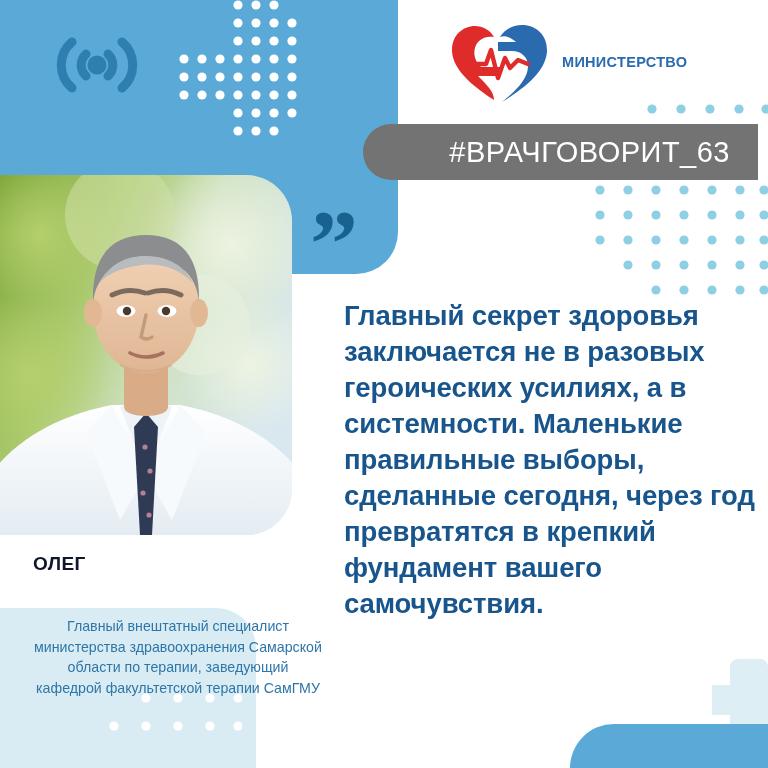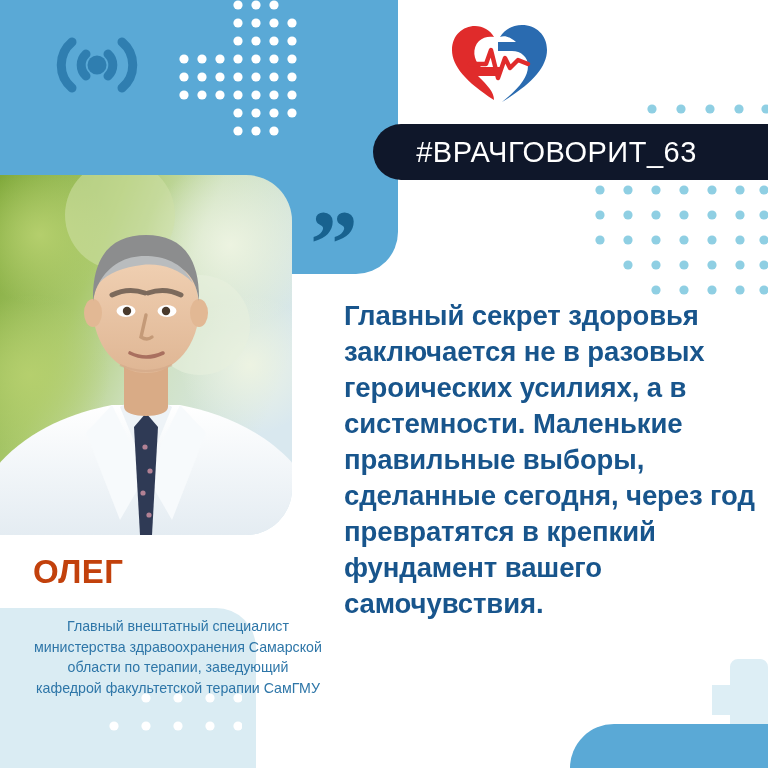--- a/index.html
+++ b/index.html
@@ -55,44 +55,44 @@
     font-size:14.5px; font-weight:700; line-height:1.32;
     color:#2a6bb0; letter-spacing:.3px; text-transform:uppercase;
     white-space:nowrap;
   }
 
   
   .dots-row{ position:absolute; left:646px; top:102px; width:122px; height:14px; }
 
   
   .hashtag-pill{
-    position:absolute; left:373px; top:124px; width:395px; height:56px;
-    background:#0f172a;
+    position:absolute; left:363px; top:124px; width:395px; height:56px;
+    background:#737373;
     border-top-left-radius:28px; border-bottom-left-radius:28px;
-    display:flex; align-items:center; justify-content:center;
+    display:flex; align-items:center; justify-content:flex-end;
   }
   .hashtag-pill .label{
     color:#ffffff; font-size:29px; font-weight:400; letter-spacing:.5px;
     padding-right:28px;
   }
 
   
   .dotgrid-right{ position:absolute; left:592px; top:182px; width:176px; height:122px; }
 
   
   .cred-panel{
     position:absolute; left:0; top:608px; width:256px; height:160px;
     background:#daecf3;
     border-top-right-radius:40px;
   }
   .cred-dots{ position:absolute; left:92px; top:690px; width:150px; height:56px; }
 
   .doctor-name{
     position:absolute; left:33px; top:553px; width:280px;
-    color:#c2410c; font-size:33px; font-weight:700; line-height:1.14;
+    color:#0f172a; font-size:19px; font-weight:700; line-height:1.14;
     letter-spacing:.4px; text-transform:uppercase;
   }
   .doctor-title{
     position:absolute; left:33px; top:616px; width:290px;
     color:#2e76a8; font-size:14.2px; font-weight:400; line-height:1.45;text-align:center;
   }
 
   
   .quote-text{
     position:absolute; left:312px; top:298px; width:446px;
@@ -255,20 +255,21 @@
 
 <div class="logo-block">
   <div class="logo-mark">
     <svg viewBox="0 0 102 82" width="102" height="82" aria-hidden="true">
       <path d="M46 78 C18 60 4 44 4 28 C4 13 15 4 27 4 C35 4 42 8 46 15 C41 14 35 15 31 19 C24 26 25 38 33 45 L52 45 L52 54 L30 54 C40 64 46 70 46 78 Z" fill="#e02b2b"></path>
       <path d="M52 15 C57 7 65 3 74 3 C88 3 99 13 99 28 C99 46 82 63 54 80 C70 67 80 56 80 44 C80 35 73 29 64 29 L50 29 L50 20 L68 20 C62 15 57 13 52 15 Z" fill="#2a6bb0"></path>
       <path d="M22 42 L38 42 L43 28 L50 56 L57 36 L62 46 L70 38 L80 42" fill="none" stroke="#e02b2b" stroke-width="4.4" stroke-linejoin="round" stroke-linecap="round"></path>
     </svg>
   </div>
   <div>
+    <div class="logo-text">Министерство</div>
   </div>
 </div>
 
 <div class="dots-row">
   <svg viewBox="0 0 122 14" width="122" height="14" aria-hidden="true">
     <g fill="#8fcfe3">
       <circle cx="6" cy="7" r="4.6"></circle>
         <circle cx="35" cy="7" r="4.6"></circle>
       <circle cx="64" cy="7" r="4.6"></circle>
         <circle cx="93" cy="7" r="4.6"></circle>

